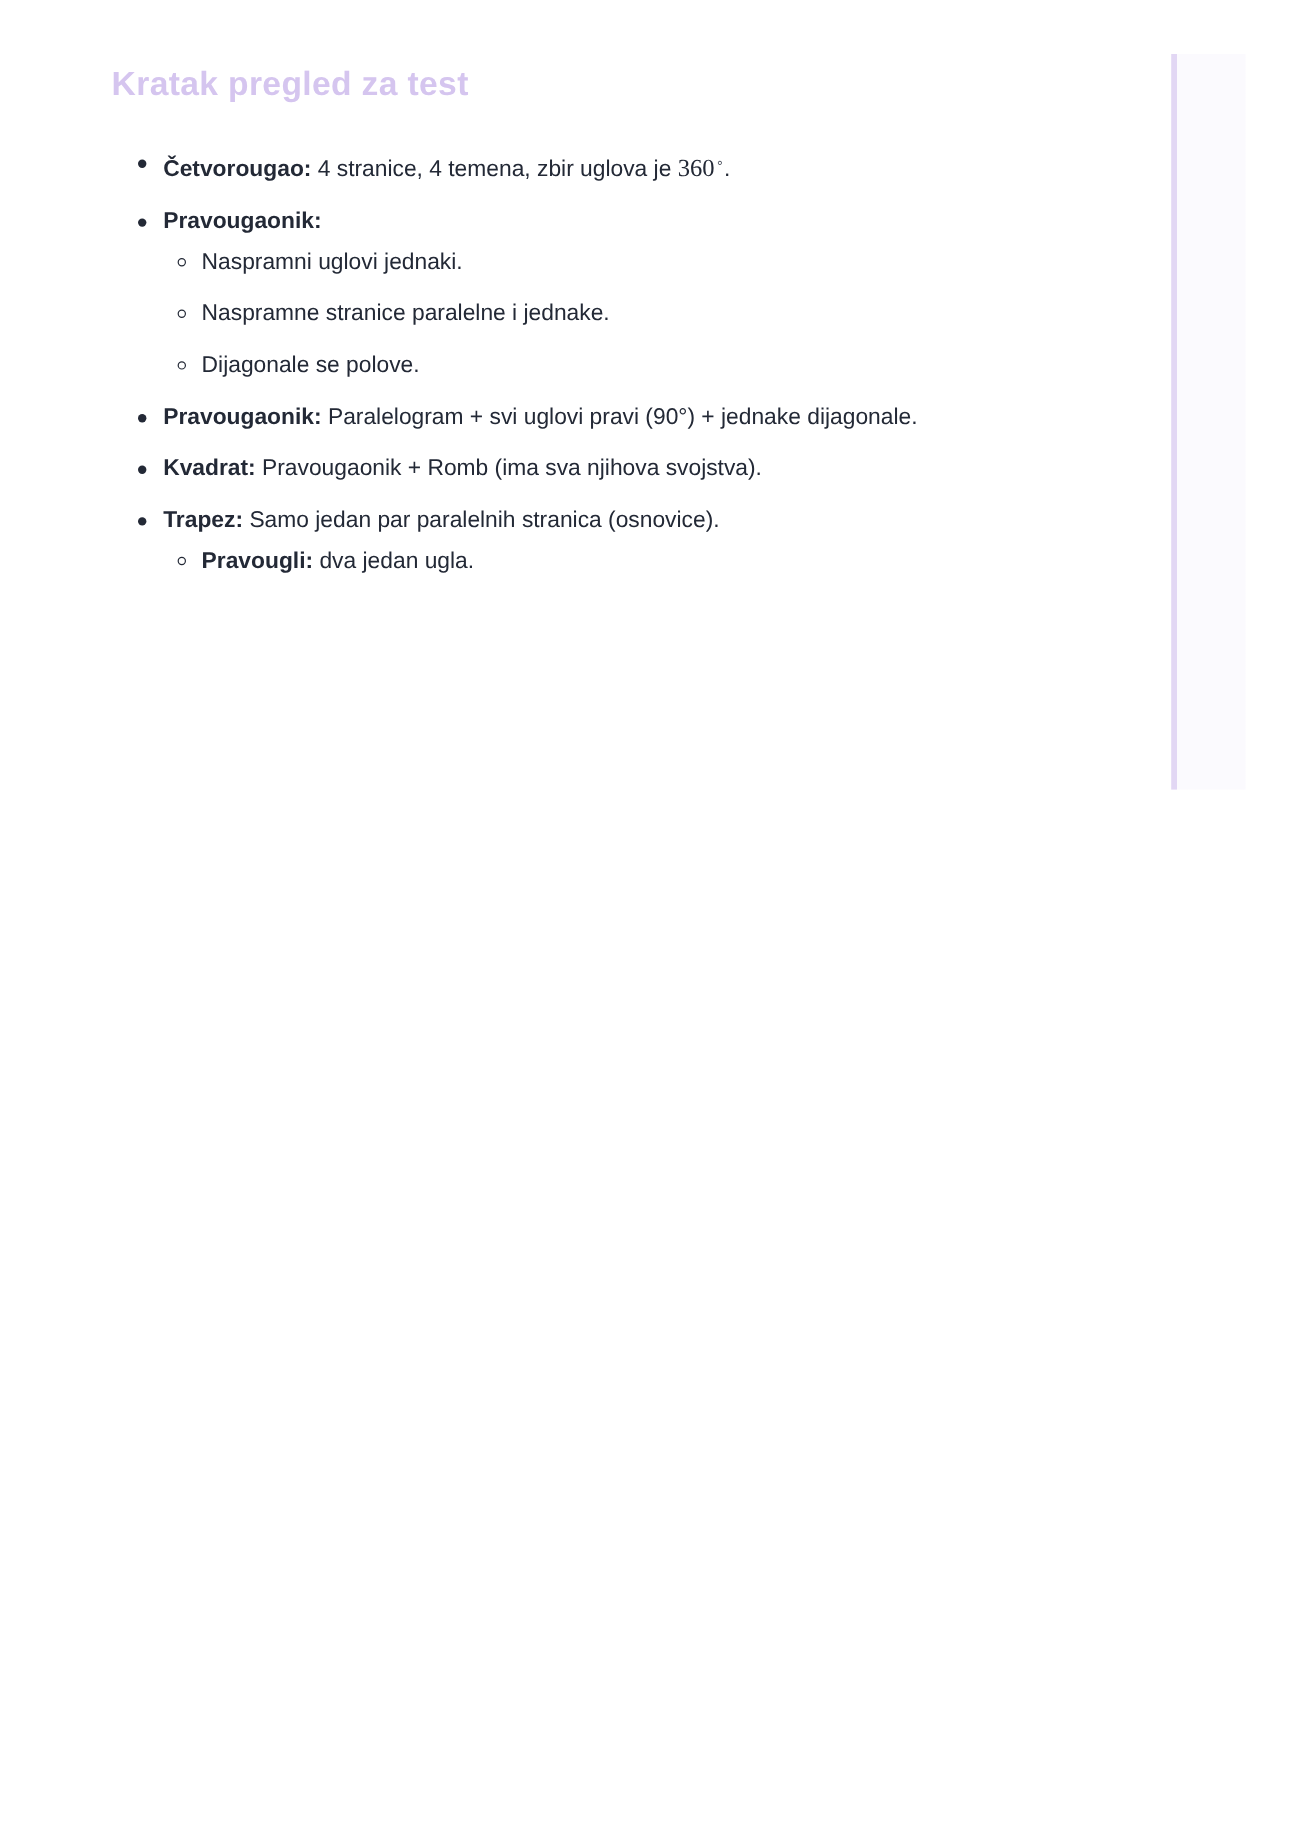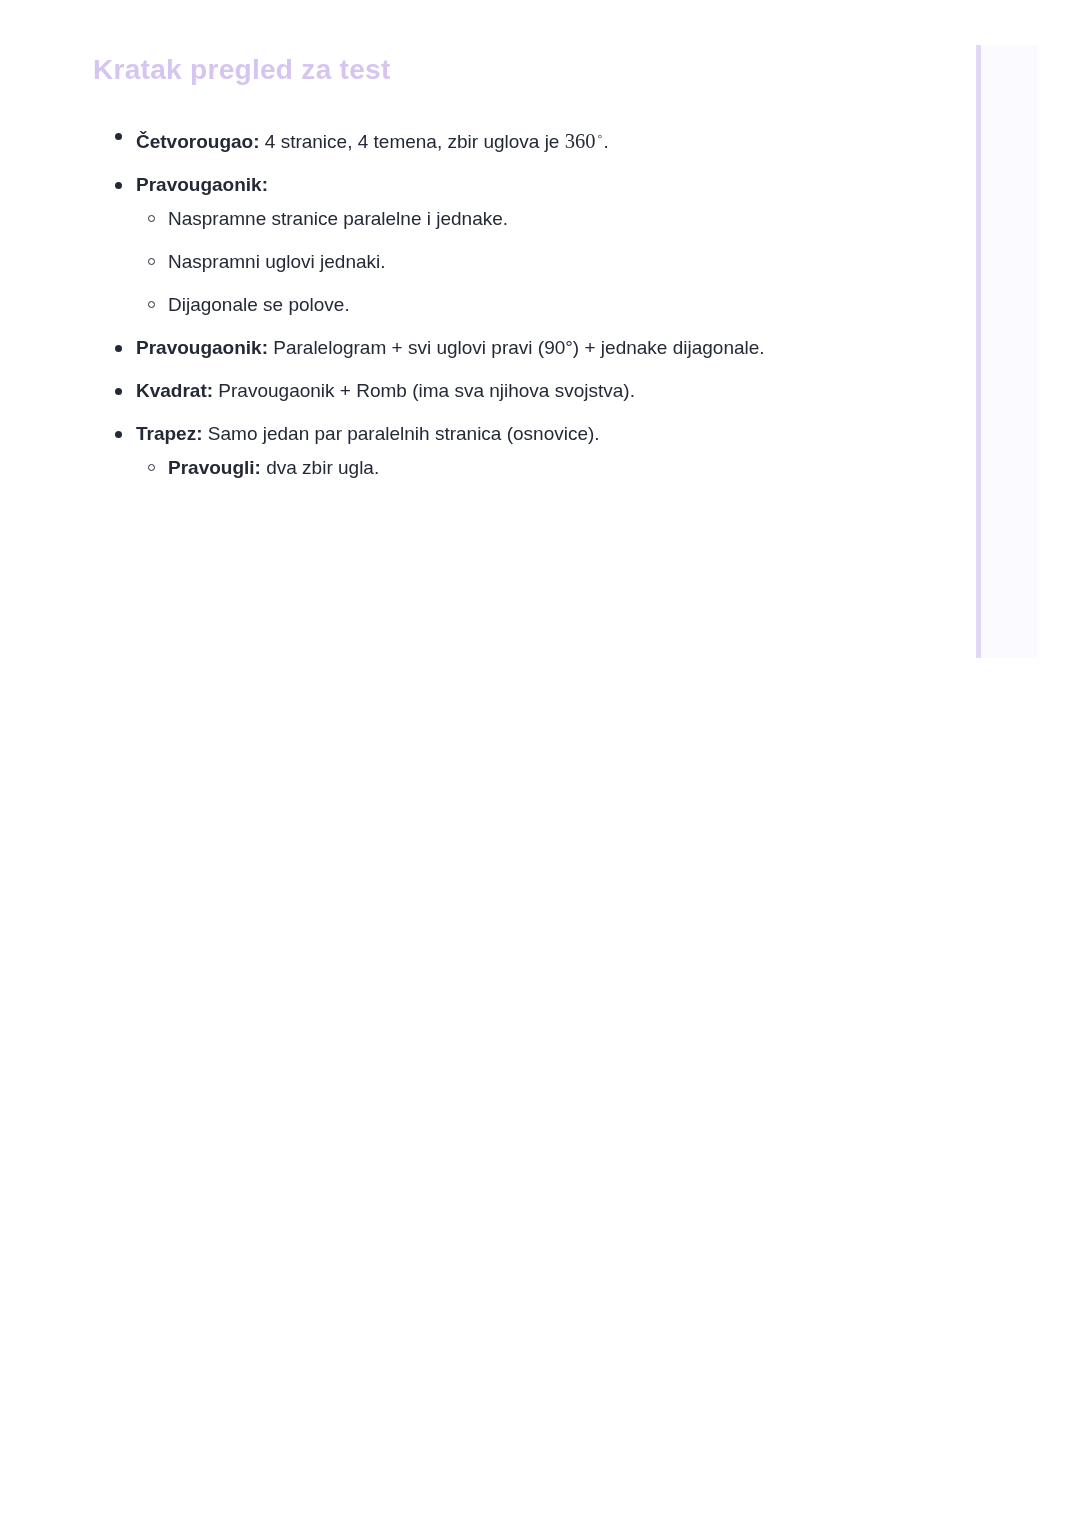--- a/index.html
+++ b/index.html
@@ -113,22 +113,22 @@
 
       <li>
         <span class="b">Četvorougao:</span>
         <span>4 stranice, 4 temena, zbir uglova je</span>
         <span class="math">360</span><span class="deg">∘</span><span>.</span>
       </li>
 
       <li>
         <span class="b">Pravougaonik:</span>
         <ul class="l2">
+          <li><span>Naspramni uglovi jednaki.</span></li>
           <li><span>Naspramne stranice paralelne i jednake.</span></li>
-          <li><span>Naspramni uglovi jednaki.</span></li>
           <li><span>Dijagonale se polove.</span></li>
         </ul>
       </li>
 
       <li>
         <span class="b">Pravougaonik:</span>
         <span>Paralelogram + svi uglovi pravi (90°) + jednake dijagonale.</span>
       </li>
 
 
@@ -136,21 +136,21 @@
         <span class="b">Kvadrat:</span>
         <span>Pravougaonik + Romb (ima sva njihova svojstva).</span>
       </li>
 
       <li>
         <span class="b">Trapez:</span>
         <span>Samo jedan par paralelnih stranica (osnovice).</span>
         <ul class="l2">
           <li>
             <span class="b">Pravougli:</span>
-            <span>dva zbir ugla.</span>
+            <span>dva jedan ugla.</span>
           </li>
         </ul>
       </li>
 
     </ul>
   </div>
 
   <div class="footer">(c) Knowunity 2025</div>
 
 </div>

